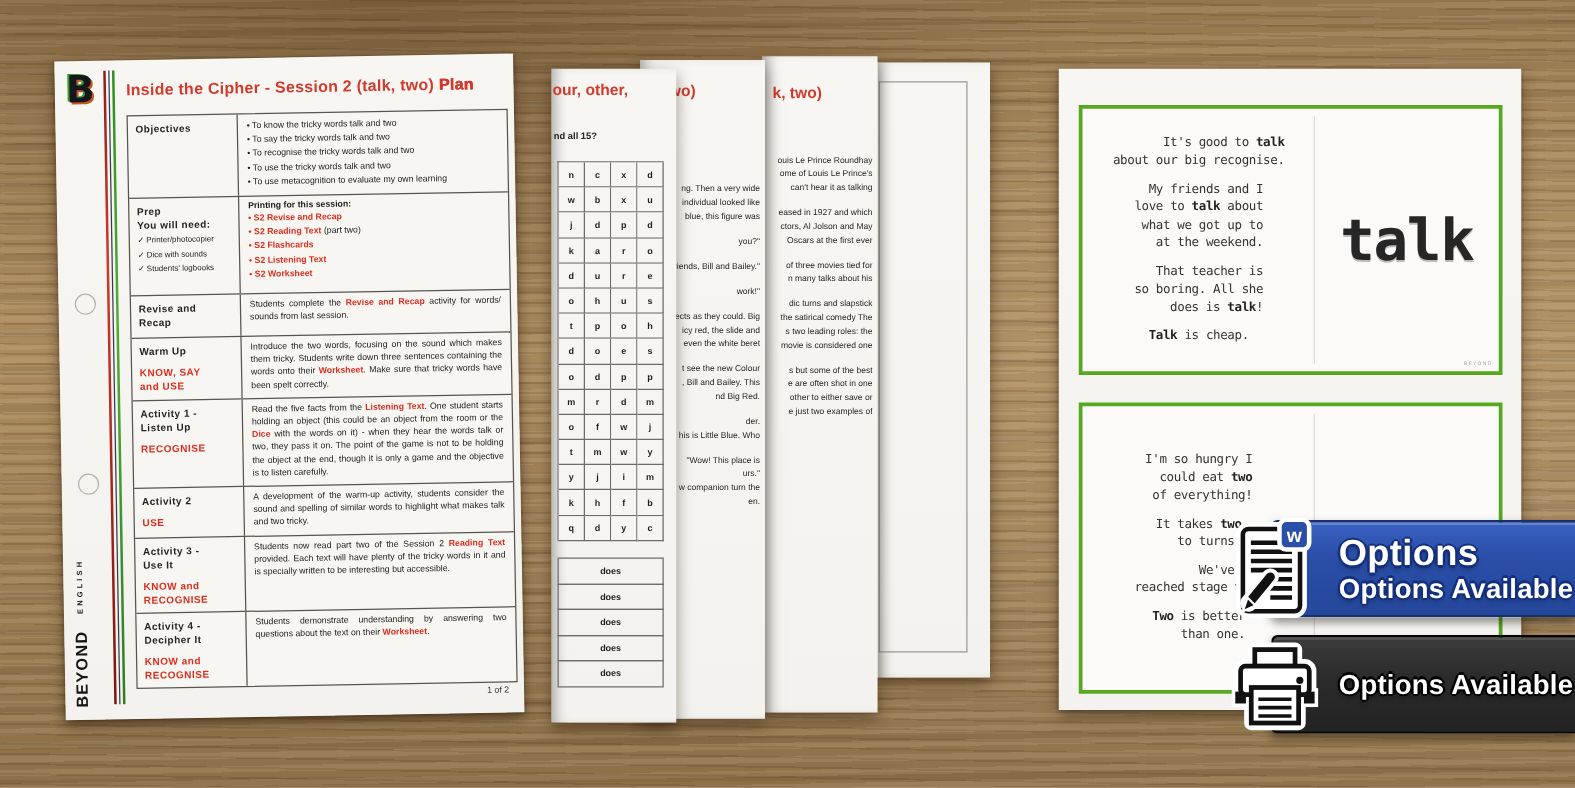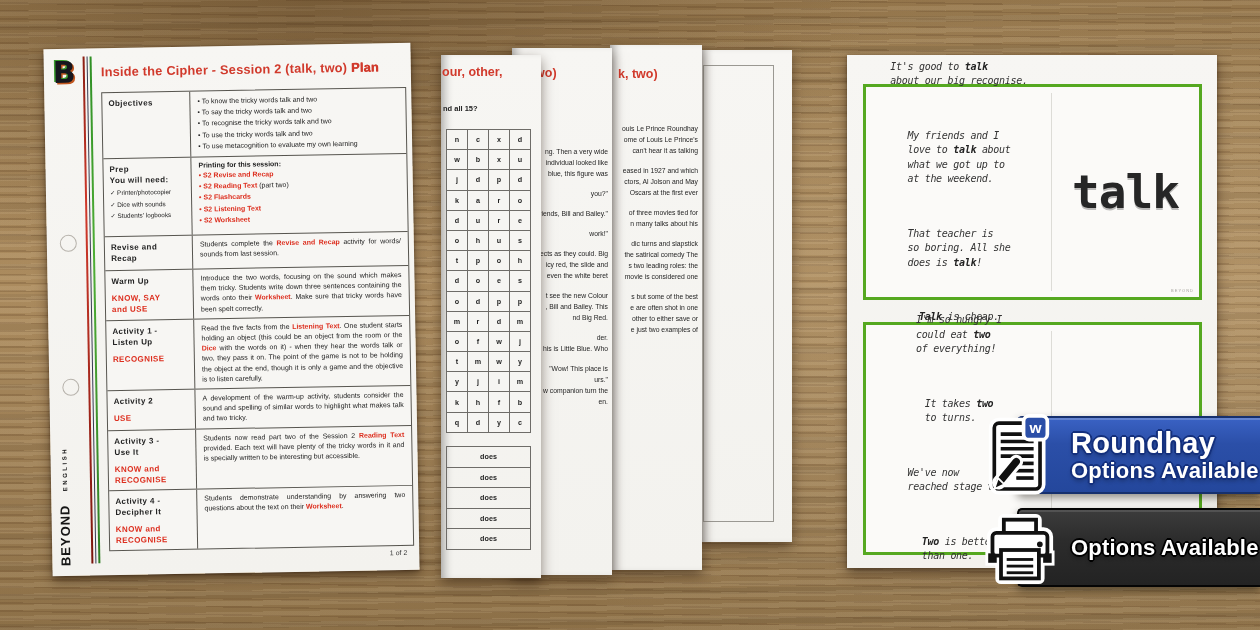--- a/index.html
+++ b/index.html
@@ -78,21 +78,21 @@
   .red{color:var(--keyword-red);font-weight:bold;}
   .pfooter{position:absolute;right:12px;bottom:14px;font-size:7px;color:#333;}
 
   
   .flash{left:847px;top:55px;width:370px;height:513px;}
   .card{position:absolute;left:16px;width:333px;border:3px solid var(--card-green);background:#fbfaf8;}
   .card1{top:29px;height:210px;}
   .card2{top:267px;height:227px;}
   .card-div{position:absolute;left:185px;top:6px;bottom:6px;width:1px;background:#dddcd7;}
   .card-text{position:absolute;left:6px;top:0;bottom:0;width:174px;display:flex;flex-direction:column;justify-content:center;align-items:center;}
-  .card-para{margin:20px 0;text-align:left;font-style:italic;}
+  .card-para{margin:4px 0;text-align:right;}
   .card-line{font-family:"DejaVu Sans Mono",monospace;font-size:10px;line-height:14.5px;color:#333;letter-spacing:-.3px;white-space:nowrap;}
   .card-line b{color:#222;}
   .card-word{position:absolute;left:186px;right:0;top:0;bottom:0;display:flex;align-items:center;justify-content:center;
     font-family:"DejaVu Sans Mono",monospace;font-weight:bold;font-size:46px;color:#262626;letter-spacing:-1px;
     text-shadow:0 1.5px 0 rgba(0,0,0,.25);}
   .card-mark{position:absolute;right:5px;bottom:4px;font-size:4px;color:#a6a49e;letter-spacing:1px;}
 
   
   .badge{position:absolute;left:1017px;width:243px;color:#fff;border-radius:5px 0 0 5px;display:flex;align-items:center;}
   .bblue{top:416px;height:78px;background:linear-gradient(180deg,#3a62c4 0%,#2b4fa8 35%,#24479c 100%);
@@ -451,21 +451,21 @@
           <line x1="32" y1="70" x2="51" y2="70"></line>
         </g>
         <line x1="32" y1="52" x2="13" y2="75" stroke="#fff" stroke-width="15" stroke-linecap="round"></line>
         <line x1="32" y1="52" x2="14" y2="74" stroke="#111" stroke-width="8" stroke-linecap="round"></line>
         <polygon points="8,82 19,77 12,70" fill="#111" stroke="#fff" stroke-width="2"></polygon>
         <rect x="40" y="2" width="26" height="26" rx="6" fill="#2b4fa8" stroke="#fff" stroke-width="4"></rect>
         <text x="53" y="21" text-anchor="middle" font-size="17" font-weight="bold" fill="#ffffff" font-family="Liberation Sans, sans-serif">w</text>
       </svg>
     </span>
     <div class="btxt">
-      <div class="bt1">Roundhay</div>
+      <div class="bt1">Options</div>
       <div class="bt2">Options Available</div>
     </div>
   </div>
 
   <div class="badge bdark">
     <span class="bicon picon">
       <svg width="72" height="76" viewBox="0 0 76 80">
         <g fill="#fff" stroke="#fff" stroke-width="12" stroke-linejoin="round">
           <rect x="22" y="8" width="34" height="14"></rect>
           <rect x="10" y="22" width="58" height="24" rx="4"></rect>

